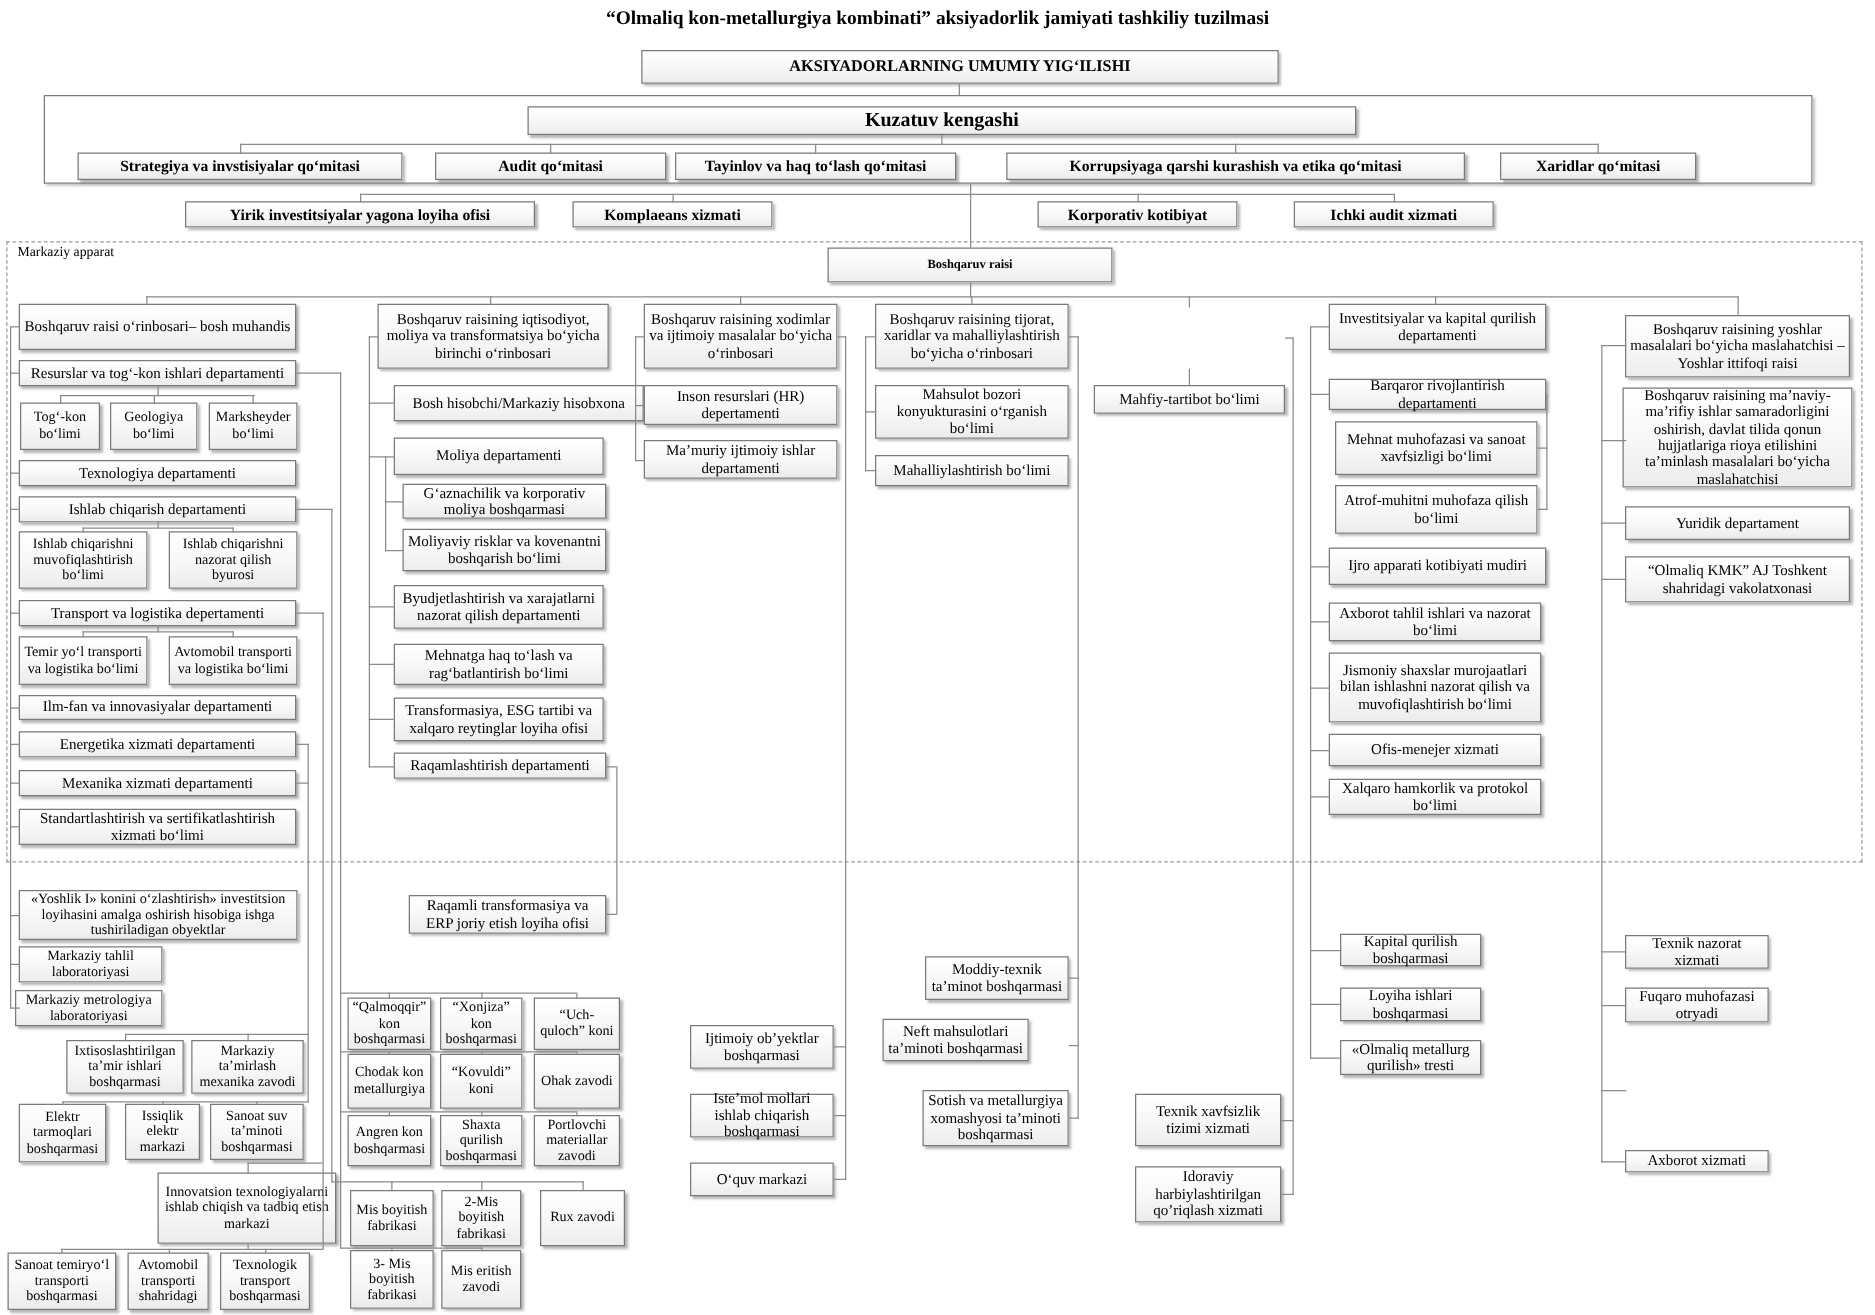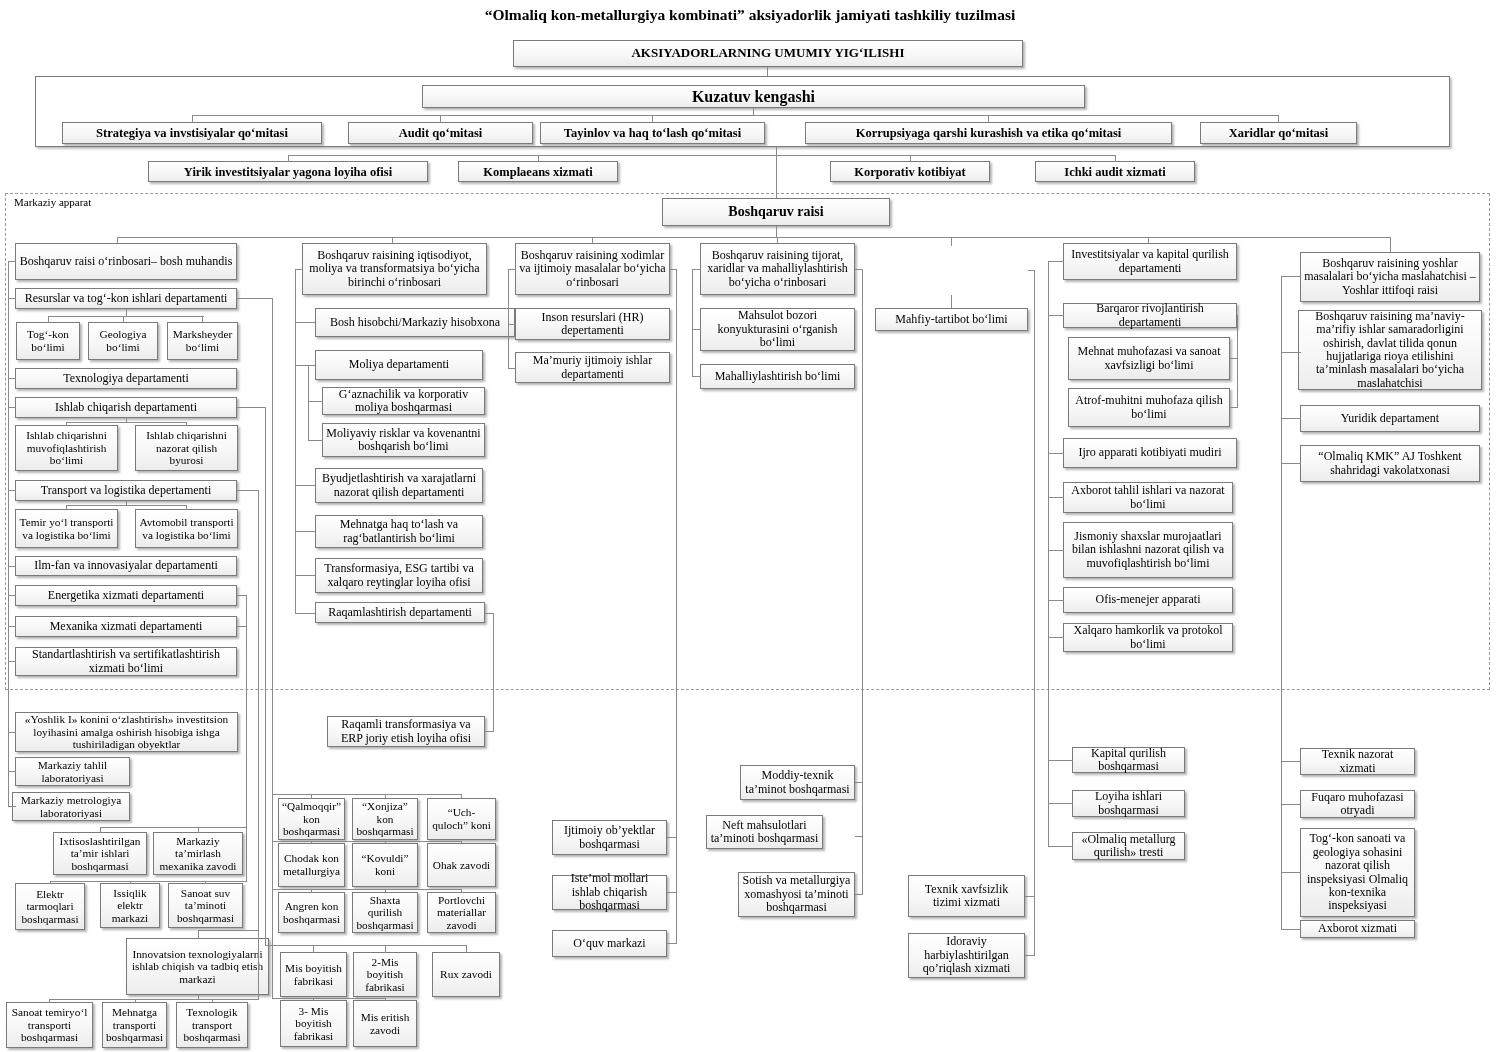--- a/index.html
+++ b/index.html
@@ -6,21 +6,21 @@
   #canvas{position:relative;width:1500px;height:1052px;background:#ffffff;
           font-family:"Liberation Serif","DejaVu Serif",serif;color:#000;overflow:hidden;}
   .box{position:absolute;box-sizing:border-box;border:1px solid #7a7a7a;
        background:linear-gradient(180deg,#ffffff 0%,#f7f7f7 55%,#ececec 100%);
        box-shadow:2px 2px 2px rgba(120,120,120,0.55);
        display:flex;align-items:center;justify-content:center;text-align:center;
        padding:1px 2px;font-size:12px;line-height:1.12;}
   .bold{font-weight:bold;}
   .fs16{font-size:16px;}
   .fs13{font-size:13px;}
-  .fs14{font-size:14px;}
+  .fs14{font-size:10px;}
   .fs125{font-size:12.5px;}
   .small{font-size:11.3px;}
   .frame{position:absolute;box-sizing:border-box;border:1px solid #7a7a7a;
          box-shadow:2px 2px 2px rgba(120,120,120,0.45);background:transparent;}
   .dashed{position:absolute;box-sizing:border-box;border:1px dashed #9a9a9a;background:transparent;}
   #title{position:absolute;left:0;top:6px;width:100%;text-align:center;
          font-weight:bold;font-size:15.5px;}
   #ma-label{position:absolute;left:14px;top:196px;font-size:11px;}
   .hl,.vl{position:absolute;background:#8a8a8a;}
   .hl{height:1px;}
@@ -72,21 +72,21 @@
   <div class="box small" style="left:15px;top:712px;width:223px;height:40px">«Yoshlik I» konini oʻzlashtirish» investitsion loyihasini amalga oshirish hisobiga ishga tushiriladigan obyektlar</div>
   <div class="box small" style="left:15px;top:757px;width:115px;height:29px">Markaziy tahlil laboratoriyasi</div>
   <div class="box small" style="left:12px;top:792px;width:118px;height:29px">Markaziy metrologiya laboratoriyasi</div>
   <div class="box small" style="left:53px;top:832px;width:94px;height:43px">Ixtisoslashtirilgan taʼmir ishlari boshqarmasi</div>
   <div class="box small" style="left:153px;top:832px;width:90px;height:43px">Markaziy taʼmirlash mexanika zavodi</div>
   <div class="box small" style="left:15px;top:883px;width:70px;height:47px">Elektr tarmoqlari boshqarmasi</div>
   <div class="box small" style="left:100px;top:883px;width:60px;height:45px">Issiqlik elektr markazi</div>
   <div class="box small" style="left:168px;top:883px;width:75px;height:45px">Sanoat suv taʼminoti boshqarmasi</div>
   <div class="box small" style="left:126px;top:938px;width:143px;height:57px">Innovatsion texnologiyalarni ishlab chiqish va tadbiq etish markazi</div>
   <div class="box small" style="left:6px;top:1002px;width:87px;height:46px">Sanoat temiryoʻl transporti boshqarmasi</div>
-  <div class="box small" style="left:102px;top:1002px;width:65px;height:46px">Mehnatga transporti boshqarmasi</div>
+  <div class="box small" style="left:102px;top:1002px;width:65px;height:46px">Avtomobil transporti shahridagi</div>
   <div class="box small" style="left:176px;top:1002px;width:72px;height:46px">Texnologik transport boshqarmasi</div>
 
   <div class="box" style="left:302px;top:243px;width:185px;height:52px">Boshqaruv raisining iqtisodiyot, moliya va transformatsiya boʻyicha birinchi oʻrinbosari</div>
   <div class="box" style="left:315px;top:308px;width:200px;height:29px">Bosh hisobchi/Markaziy hisobxona</div>
   <div class="box" style="left:315px;top:350px;width:168px;height:30px">Moliya departamenti</div>
   <div class="box" style="left:322px;top:387px;width:163px;height:28px">Gʻaznachilik va korporativ moliya boshqarmasi</div>
   <div class="box" style="left:322px;top:423px;width:163px;height:34px">Moliyaviy risklar va kovenantni boshqarish boʻlimi</div>
   <div class="box" style="left:315px;top:468px;width:168px;height:35px">Byudjetlashtirish va xarajatlarni nazorat qilish departamenti</div>
   <div class="box" style="left:315px;top:515px;width:168px;height:33px">Mehnatga haq toʻlash va ragʻbatlantirish boʻlimi</div>
   <div class="box" style="left:315px;top:558px;width:168px;height:35px">Transformasiya, ESG tartibi va xalqaro reytinglar loyiha ofisi</div>
@@ -126,33 +126,32 @@
   <div class="box" style="left:908px;top:875px;width:117px;height:42px">Texnik xavfsizlik tizimi xizmati</div>
   <div class="box" style="left:908px;top:933px;width:117px;height:45px">Idoraviy harbiylashtirilgan qo’riqlash xizmati</div>
 
   <div class="box" style="left:1063px;top:243px;width:174px;height:37px">Investitsiyalar va kapital qurilish departamenti</div>
   <div class="box" style="left:1063px;top:303px;width:174px;height:25px">Barqaror rivojlantirish departamenti</div>
   <div class="box" style="left:1068px;top:337px;width:162px;height:43px">Mehnat muhofazasi va sanoat xavfsizligi boʻlimi</div>
   <div class="box" style="left:1068px;top:388px;width:162px;height:39px">Atrof-muhitni muhofaza qilish boʻlimi</div>
   <div class="box" style="left:1063px;top:438px;width:174px;height:30px">Ijro apparati kotibiyati mudiri</div>
   <div class="box" style="left:1063px;top:482px;width:170px;height:31px">Axborot tahlil ishlari va nazorat boʻlimi</div>
   <div class="box" style="left:1063px;top:522px;width:170px;height:56px">Jismoniy shaxslar murojaatlari bilan ishlashni nazorat qilish va muvofiqlashtirish boʻlimi</div>
-  <div class="box" style="left:1063px;top:587px;width:170px;height:26px">Ofis-menejer apparati</div>
+  <div class="box" style="left:1063px;top:587px;width:170px;height:26px">Ofis-menejer xizmati</div>
   <div class="box" style="left:1063px;top:623px;width:170px;height:29px">Xalqaro hamkorlik va protokol boʻlimi</div>
   <div class="box" style="left:1072px;top:747px;width:113px;height:26px">Kapital qurilish boshqarmasi</div>
   <div class="box" style="left:1072px;top:790px;width:113px;height:27px">Loyiha ishlari boshqarmasi</div>
   <div class="box" style="left:1072px;top:832px;width:113px;height:28px">«Olmaliq metallurg qurilish» tresti</div>
 
   <div class="box" style="left:1300px;top:252px;width:180px;height:50px">Boshqaruv raisining yoshlar masalalari boʻyicha maslahatchisi – Yoshlar ittifoqi raisi</div>
   <div class="box" style="left:1298px;top:310px;width:184px;height:80px">Boshqaruv raisining maʼnaviy-maʼrifiy ishlar samaradorligini oshirish, davlat tilida qonun hujjatlariga rioya etilishini taʼminlash masalalari boʻyicha maslahatchisi</div>
   <div class="box" style="left:1300px;top:405px;width:180px;height:27px">Yuridik departament</div>
   <div class="box" style="left:1300px;top:445px;width:180px;height:37px">“Olmaliq KMK” AJ Toshkent shahridagi vakolatxonasi</div>
   <div class="box" style="left:1300px;top:748px;width:115px;height:27px">Texnik nazorat xizmati</div>
   <div class="box" style="left:1300px;top:790px;width:115px;height:28px">Fuqaro muhofazasi otryadi</div>
-  <div class="box" style="left:1300px;top:828px;width:115px;height:89px">Togʻ-kon sanoati va geologiya sohasini nazorat qilish inspeksiyasi Olmaliq kon-texnika inspeksiyasi</div>
   <div class="box" style="left:1300px;top:920px;width:115px;height:18px">Axborot xizmati</div>
 
   <div id="lines">
       <div class="vl" style="left: 767px; top: 67px; height: 9px;"></div>
       <div class="vl" style="left: 753px; top: 108px; height: 8px;"></div>
       <div class="hl" style="left: 192px; top: 115px; width: 1087px;"></div>
       <div class="vl" style="left: 192px; top: 115px; height: 8px;"></div>
       <div class="vl" style="left: 440px; top: 115px; height: 8px;"></div>
       <div class="vl" style="left: 652px; top: 115px; height: 8px;"></div>
       <div class="vl" style="left: 988px; top: 115px; height: 8px;"></div>

